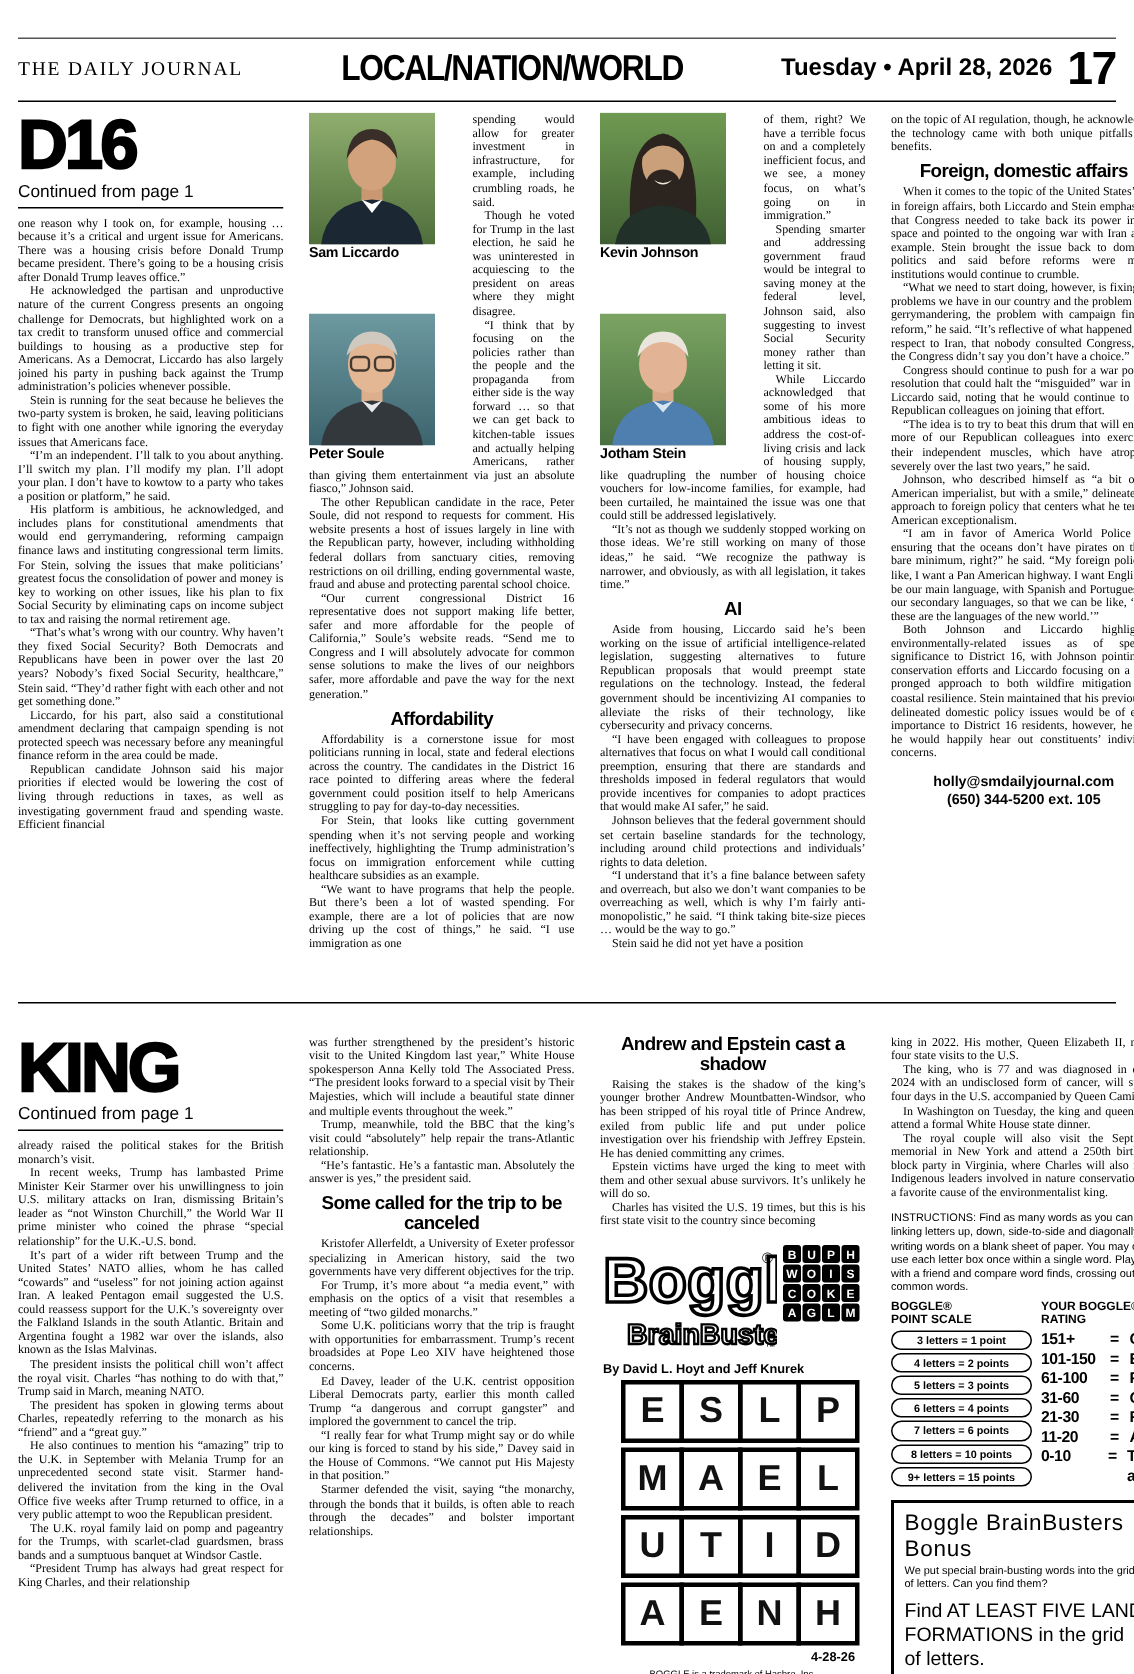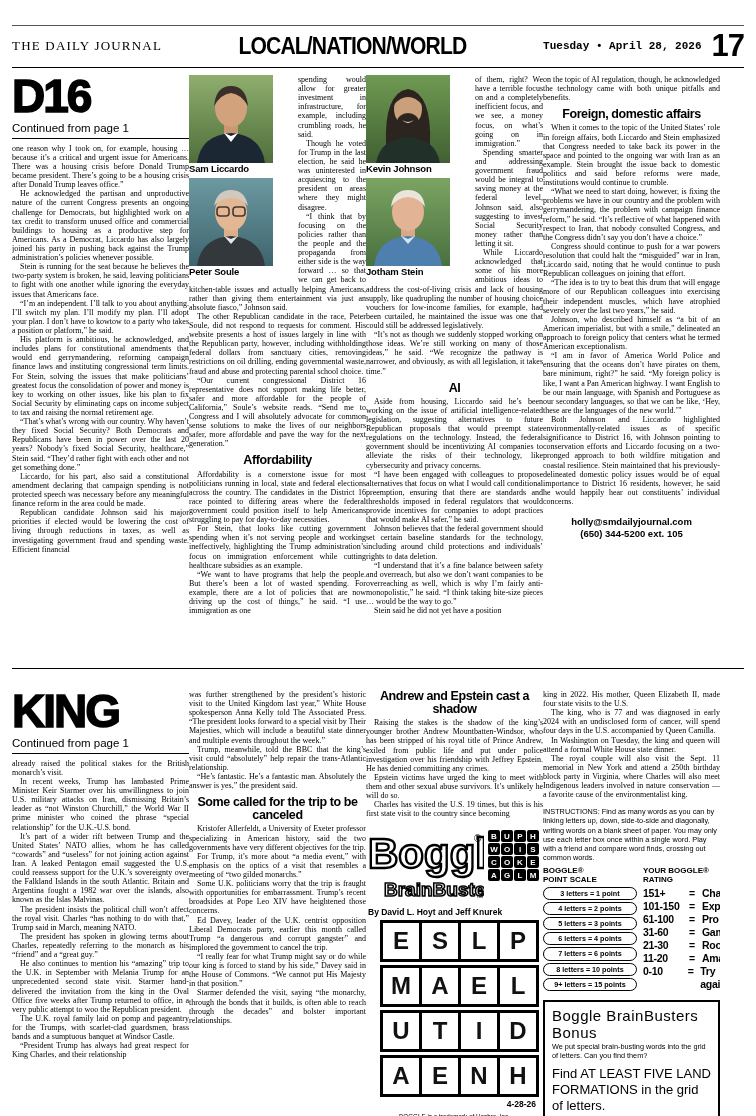--- a/index.html
+++ b/index.html
@@ -13,25 +13,25 @@
   .header {
     margin-top:25px; border-top:1px solid #555; border-bottom:1px solid #000;
     display:flex; align-items:center; justify-content:space-between; padding:2px 0 3px;
   }
   .masthead { font-size:13px; letter-spacing:1.2px; }
   .section-title {
     font-family:"Liberation Sans", sans-serif; font-weight:bold; font-size:24px;
     letter-spacing:-1px; transform:scaleX(.88); white-space:nowrap;
   }
   .header-right { display:flex; align-items:center; gap:10px; }
-  .dateline { font-family:Liberation Mono, monospace; font-weight:bold; font-size:11px; }
+  .dateline { font-family:Liberation Sans, sans-serif; font-weight:bold; font-size:16px; }
   .pagenum  { font-family:"Liberation Sans", sans-serif; font-weight:bold; font-size:31px; letter-spacing:-1px; }
 
   
-  .story-row { display:flex; gap:0; }
+  .story-row { display:flex; gap:17px; }
   .col {
     flex:0 0 177px; width:177px; overflow:hidden;
     font-size:8px; line-height:1.14; text-align:justify;
   }
   #d16-row  { margin-top:7px; }
   #d16-row .col  { height:588px; }
   #king-row { border-top:1.5px solid #000; margin-top:5px; padding-top:21px; }
   #king-row .col { height:446px; }
 
   .jump-head h1 {
@@ -42,21 +42,21 @@
   .jump-head { border-bottom:1px solid #000; margin-bottom:5px; }
 
   .col p { margin:0; text-indent:8px; }
   .col p.flush { text-indent:0; }
   .subhead {
     font-family:"Liberation Sans", sans-serif; font-weight:bold; font-size:12.5px;
     letter-spacing:-.4px; text-align:center; line-height:1.05; margin:6px 0 2px;
   }
 
   .photo-block { float:left; width:104px; margin:0 5px 3px 0; }
-  .photo-block.second { clear:left; }
+  .photo-block.second { clear:left;margin-top:31px; }
   .photo { width:84px; height:88px; display:block; }
   .caption {
     font-family:"Liberation Sans", sans-serif; font-weight:bold; font-size:9.5px;
     text-align:left; padding-top:1px; letter-spacing:-.2px;
   }
 
   .tagline { margin-top:10px; text-align:center; font-family:"Liberation Sans", sans-serif; font-weight:bold; font-size:9.5px; line-height:1.3; }
 
   
   .boggle-left { margin-top:10px; }

